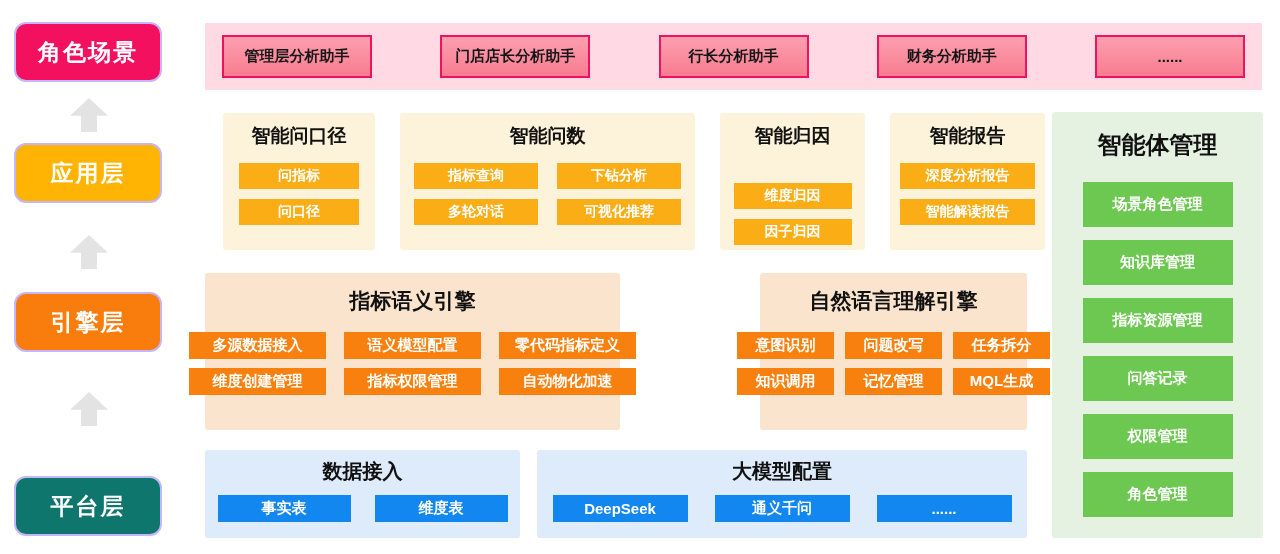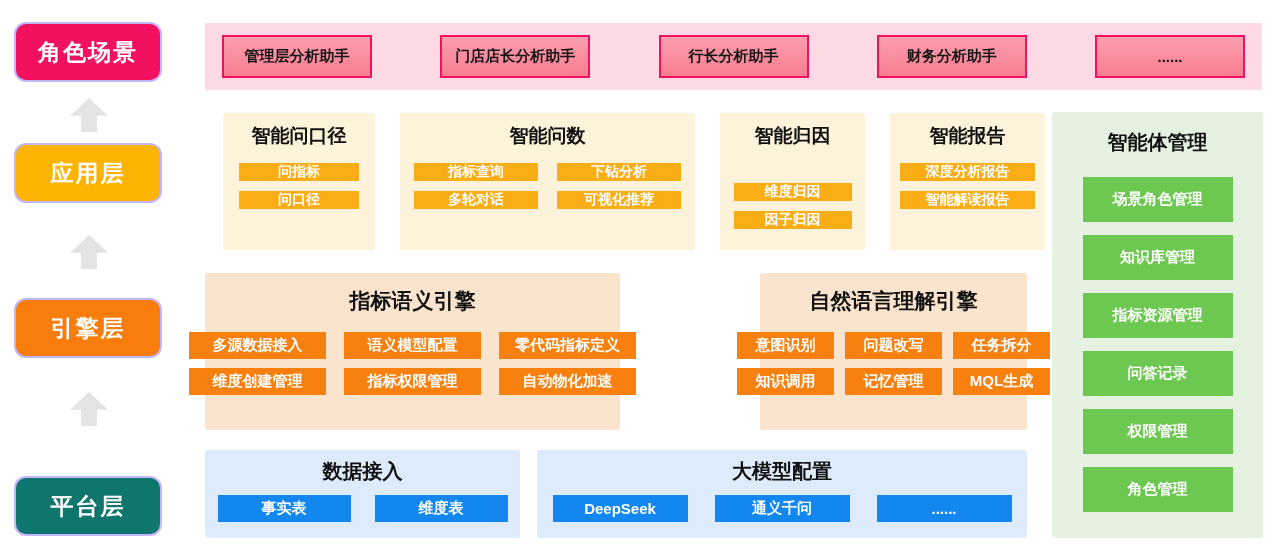--- a/index.html
+++ b/index.html
@@ -10,21 +10,21 @@
   }
   
   .layer-box{
     position:absolute;left:14px;width:148px;height:60px;
     border:2px solid #c4b5fd;border-radius:12px;box-sizing:border-box;
     display:flex;align-items:center;justify-content:center;
     color:#fff;font-size:23px;font-weight:700;letter-spacing:2px;
   }
   .layer-roles{top:22px;background:#F3105E;}
   .layer-app{top:143px;background:#FFB302;}
-  .layer-engine{top:298px;background:#F87D0D;}
+  .layer-engine{top:292px;background:#F87D0D;}
   .layer-platform{top:476px;background:#0f766e;}
   .up-arrow{
     position:absolute;left:70px;width:38px;height:34px;background:#E3E3E3;
     clip-path:polygon(50% 0,100% 52%,71% 52%,71% 100%,29% 100%,29% 52%,0 52%);
   }
   .arrow-1{top:98px;}.arrow-2{top:235px;}.arrow-3{top:392px;}
   
   .role-row{
     position:absolute;left:205px;top:23px;width:1057px;height:67px;
     background:#FFD9E3;display:flex;align-items:center;justify-content:space-between;
@@ -51,21 +51,21 @@
   .app-row{position:absolute;left:223px;top:113px;width:822px;height:137px;
     display:flex;justify-content:space-between;}
   .app-card{padding-top:12px;}
   .app-card .card-title{font-size:19px;}
   .w-qkj{width:152px;}.w-ws{width:295px;}.w-gy{width:145px;gap:20px;}.w-bg{width:155px;}
   .btn-col{display:flex;flex-direction:column;gap:10px;margin-top:15px;}
   .btn-col.cw120 .chip{width:120px;}
   .btn-col.cw118 .chip{width:118px;}
   .btn-col.cw135 .chip{width:135px;}
   .btn-grid2{display:grid;grid-template-columns:124px 124px;gap:10px 19px;margin-top:15px;}
-  .amber{background:#FBAD16;height:18px;font-size:14px;}
+  .amber{background:#FBAD16;height:26px;font-size:14px;}
   
   .engine-row{position:absolute;left:205px;top:273px;width:822px;height:157px;
     display:flex;justify-content:space-between;}
   .engine-card{background:#FBE4CD;padding-top:15px;}
   .engine-card .card-title{font-size:21px;}
   .w-sem{width:415px;}.w-nlu{width:267px;}
   .btn-grid3a{display:grid;grid-template-columns:repeat(3,137px);gap:9px 18px;margin-top:19px;}
   .btn-grid3b{display:grid;grid-template-columns:repeat(3,97px);gap:9px 11px;margin-top:19px;}
   .orange{background:#F8800F;height:27px;font-size:15px;}
   
@@ -76,21 +76,21 @@
   .w-data{width:315px;}.w-llm{width:490px;}
   .btn-row2{display:grid;grid-template-columns:repeat(2,133px);gap:24px;margin-top:12px;}
   .btn-row3{display:grid;grid-template-columns:repeat(3,135px);gap:27px;margin-top:12px;}
   .blue{background:#1287F0;height:27px;font-size:15px;}
   
   .agent-panel{
     position:absolute;left:1052px;top:112px;width:211px;height:426px;
     background:#E6F2E1;border-radius:3px;box-sizing:border-box;
     display:flex;flex-direction:column;align-items:center;padding-top:17px;
   }
-  .agent-title{font-size:20px;font-weight:700;}
+  .agent-title{font-size:24px;font-weight:700;}
   .agent-btns{display:flex;flex-direction:column;gap:13px;margin-top:21px;}
   .green{background:#6CC850;width:150px;height:45px;font-size:15px;}
 </style>
 </head>
 <body>
 
 <div class="canvas">
 
   <div class="layer-box layer-roles">
     <span>角色场景</span>

